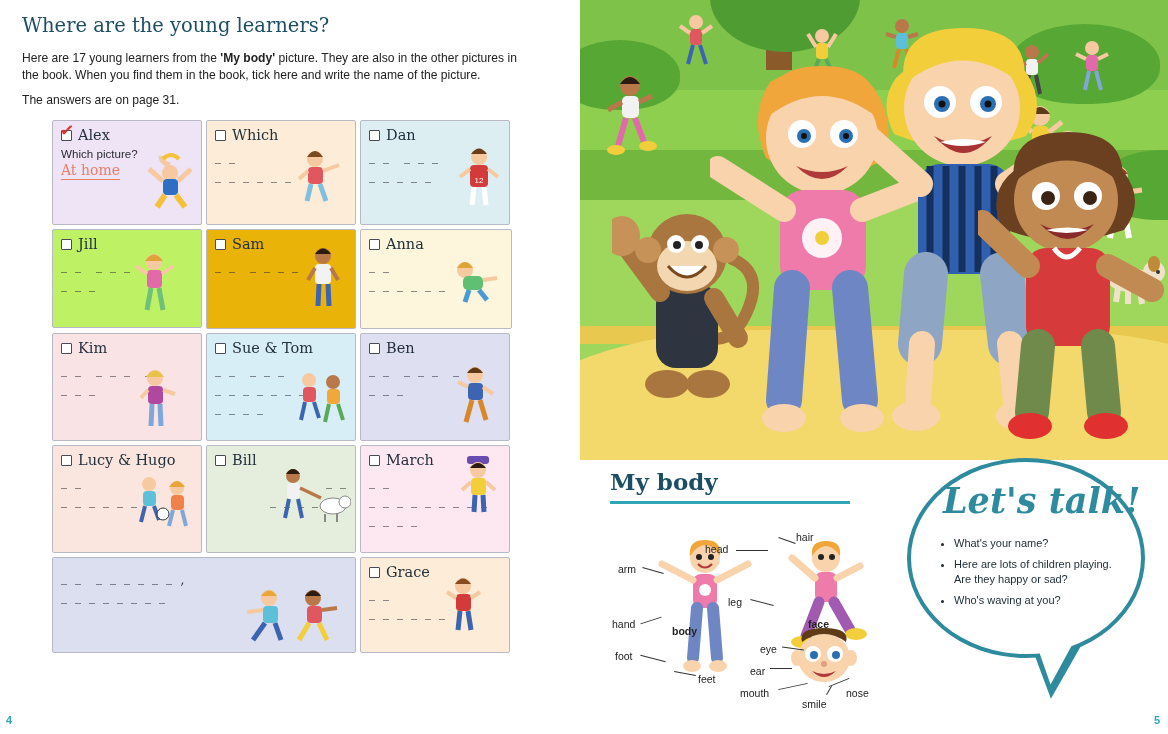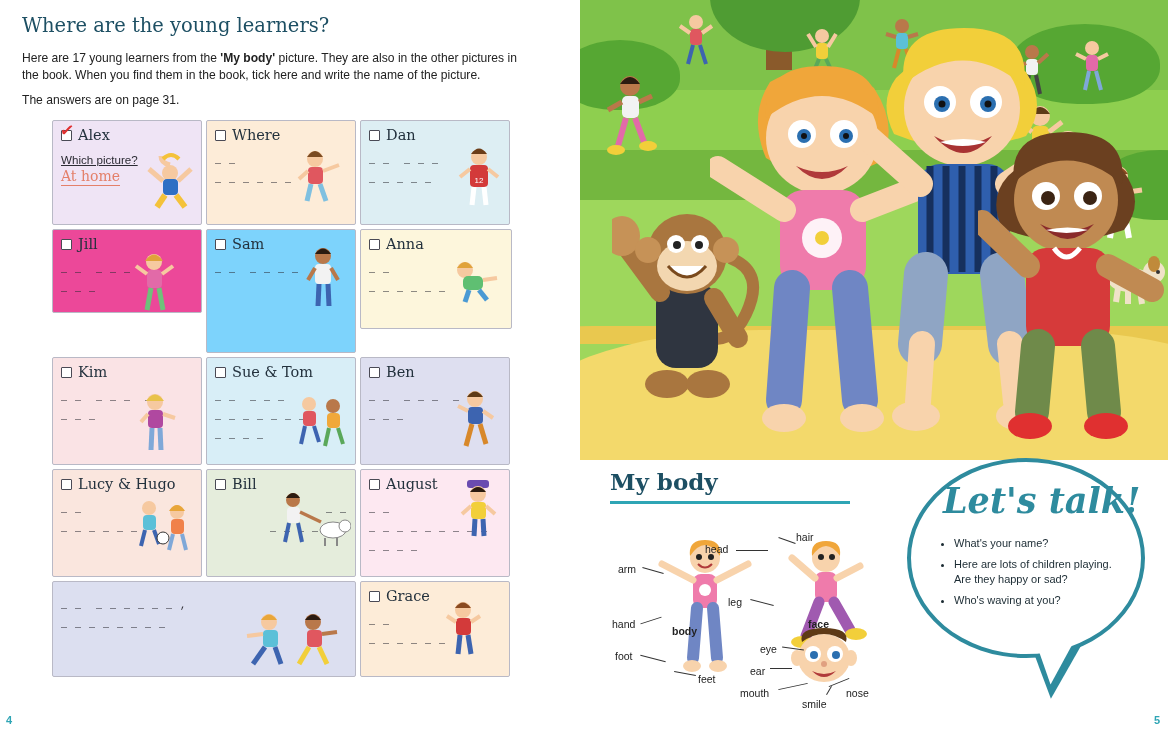--- a/index.html
+++ b/index.html
@@ -61,21 +61,21 @@
     font-family:"Liberation Serif", serif;
     transform:rotate(8deg);
   }
   .blanks {
     margin-top:8px;
     font-size:10px; letter-spacing:1px; color:#2b2b33;
     font-family:"Liberation Mono", monospace;
     line-height:19px;
   }
   .which-pic {
-    margin-top:10px; font-size:11.6px; color:#2b2b33;text-decoration:underline;
+    margin-top:4px; font-size:11.6px; color:#2b2b33;
   }
   .handwritten {
     margin-top:2px;
     font-family:"DejaVu Serif", serif;
     font-size:14px; color:#e4806a;
     border-bottom:1px solid #e4806a;
     display:inline-block; padding-bottom:1px;
   }
   .thumb { position:absolute; }
 
@@ -234,21 +234,21 @@
           <path d="M35 42 L48 30" stroke="#f6c9a0" stroke-width="5"></path>
           <path d="M22 56 L14 68" stroke="#f4c23a" stroke-width="6"></path>
           <path d="M33 56 L42 68" stroke="#f4c23a" stroke-width="6"></path>
           <path d="M20 20 q8 -8 16 0" stroke="#f4c23a" stroke-width="4" fill="none"></path>
         </svg>
       </div>
 
       <div class="cell" style="width:150px;height:105px;background:#fdecd8;">
         <div class="cell-head">
           <div class="checkbox"></div>
-          <span class="name">Where</span>
+          <span class="name">Which</span>
         </div>
         <div class="blanks" style="white-space:pre;">_ _
 _ _ _ _ _ _</div>
         <svg class="thumb" style="right:6px;top:24px;" width="56" height="62" viewBox="0 0 56 62">
           <circle cx="22" cy="14" r="8" fill="#f6c9a0"></circle>
           <path d="M14 12 q8 -12 16 0" fill="#7a4a20"></path>
           <rect x="15" y="22" width="15" height="17" rx="4" fill="#e0575f"></rect>
           <path d="M30 26 L46 20" stroke="#f6c9a0" stroke-width="4"></path>
           <path d="M15 26 L6 34" stroke="#f6c9a0" stroke-width="4"></path>
           <path d="M18 39 L14 56" stroke="#7fc0e0" stroke-width="5"></path>
@@ -270,39 +270,39 @@
           <text x="24" y="40" font-size="8" fill="#fff" text-anchor="middle" font-family="sans-serif">12</text>
           <path d="M15 26 L5 34" stroke="#f6c9a0" stroke-width="4"></path>
           <path d="M33 26 L43 34" stroke="#f6c9a0" stroke-width="4"></path>
           <path d="M19 44 L17 62" stroke="#fff" stroke-width="5"></path>
           <path d="M29 44 L31 62" stroke="#fff" stroke-width="5"></path>
         </svg>
       </div>
     </div>
 
     <div class="grid-row">
-      <div class="cell" style="width:150px;height:84px;background:#ec4899;">
+      <div class="cell" style="width:150px;height:99px;background:#bef264;">
         <div class="cell-head">
           <div class="checkbox"></div>
           <span class="name">Jill</span>
         </div>
         <div class="blanks" style="white-space:pre;">_ _  _ _ _  _
 _ _ _</div>
         <svg class="thumb" style="right:24px;top:18px;" width="46" height="70" viewBox="0 0 46 70">
           <circle cx="23" cy="14" r="8" fill="#f6c9a0"></circle>
           <path d="M14 13 q9 -13 18 0" fill="#e0a33a"></path>
           <rect x="16" y="22" width="15" height="18" rx="4" fill="#e26aa8"></rect>
           <path d="M16 26 L5 18" stroke="#f6c9a0" stroke-width="4"></path>
           <path d="M31 26 L42 18" stroke="#f6c9a0" stroke-width="4"></path>
           <path d="M20 40 L16 62" stroke="#6fc17a" stroke-width="5"></path>
           <path d="M28 40 L32 62" stroke="#6fc17a" stroke-width="5"></path>
         </svg>
       </div>
 
-      <div class="cell" style="width:150px;height:124px;background:#7dd3fc;">
+      <div class="cell" style="width:150px;height:100px;background:#eab308;">
         <div class="cell-head">
           <div class="checkbox"></div>
           <span class="name">Sam</span>
         </div>
         <div class="blanks" style="white-space:pre;">_ _  _ _ _ _</div>
         <svg class="thumb" style="right:12px;top:10px;" width="40" height="76" viewBox="0 0 40 76">
           <circle cx="20" cy="16" r="8" fill="#b9784a"></circle>
           <path d="M12 14 q8 -11 16 0" fill="#2b1b10"></path>
           <rect x="12" y="24" width="16" height="20" rx="4" fill="#f2f2f2"></rect>
           <path d="M12 28 L5 40" stroke="#b9784a" stroke-width="4"></path>
@@ -426,21 +426,21 @@
           <path d="M23 35 L27 54" stroke="#3d64b0" stroke-width="4"></path>
           <ellipse cx="58" cy="42" rx="13" ry="8" fill="#fff" stroke="#888" stroke-width="1"></ellipse>
           <circle cx="70" cy="38" r="6" fill="#fff" stroke="#888" stroke-width="1"></circle>
           <path d="M50 50 L50 58 M62 50 L62 58" stroke="#888" stroke-width="2"></path>
         </svg>
       </div>
 
       <div class="cell" style="width:150px;height:108px;background:#fde8f1;">
         <div class="cell-head">
           <div class="checkbox"></div>
-          <span class="name">August</span>
+          <span class="name">March</span>
         </div>
         <div class="blanks" style="white-space:pre;">_ _
 _ _ _ _ _ _ _ _ _
 _ _ _ _</div>
         <svg class="thumb" style="right:8px;top:4px;" width="44" height="66" viewBox="0 0 44 66">
           <rect x="10" y="6" width="22" height="8" rx="3" fill="#6a4bb0"></rect>
           <circle cx="21" cy="20" r="8" fill="#f6c9a0"></circle>
           <path d="M13 18 q8 -10 16 0" fill="#2b1b10"></path>
           <rect x="14" y="28" width="15" height="17" rx="4" fill="#f2cf3a"></rect>
           <path d="M14 32 L5 40" stroke="#f6c9a0" stroke-width="4"></path>

